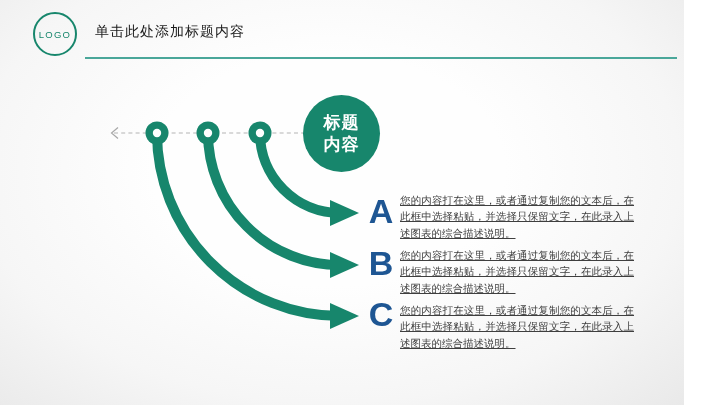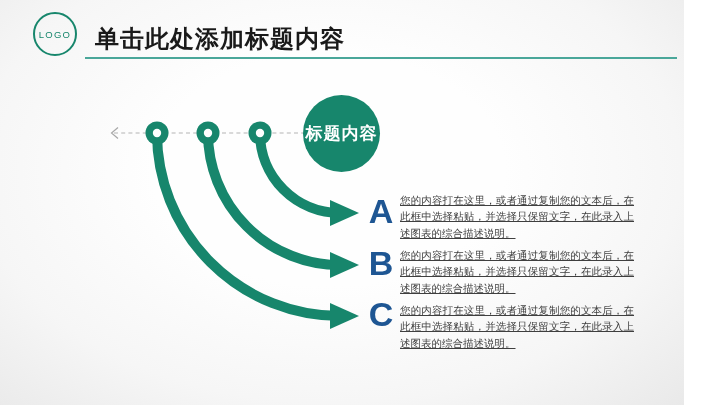--- a/index.html
+++ b/index.html
@@ -21,38 +21,38 @@
   .logo-circle{
     position:absolute;left:33px;top:12px;width:44px;height:44px;
     border:2px solid var(--green);border-radius:50%;
     display:flex;align-items:center;justify-content:center;
   }
   .logo-circle span{
     color:var(--green);font-size:9.5px;letter-spacing:1.2px;font-weight:400;
   }
   .page-title{
     position:absolute;left:95px;top:23px;
-    font-size:24px;font-weight:bold;color:var(--title-text);letter-spacing:1px;
+    font-size:14px;font-weight:normal;color:var(--title-text);letter-spacing:1px;
   }
   .title-underline{
     position:absolute;left:85px;top:57px;width:592px;height:2px;
     background:var(--line-green);
   }
   
   svg.diagram{position:absolute;left:0;top:0;width:720px;height:405px;}
   .dash{stroke:var(--dash-gray);stroke-width:1.1;stroke-dasharray:4 3.2;fill:none;}
   .chev{stroke:#a8a8a8;stroke-width:1.2;fill:none;}
   .arc{stroke:var(--green);stroke-width:10;fill:none;}
   .head{fill:var(--green);}
   .dot-outer{fill:var(--green);}
   .dot-inner{fill:#fefefe;}
   .hub{
     position:absolute;left:303px;top:95px;width:77px;height:77px;
     background:var(--green);border-radius:50%;
-    display:flex;flex-direction:row;align-items:center;justify-content:center;
+    display:flex;flex-direction:column;align-items:center;justify-content:center;
     color:#fff;font-weight:bold;font-size:17px;line-height:1.25;letter-spacing:1px;
   }
   .item-letter{
     position:absolute;left:360px;width:42px;text-align:center;
     font-size:34px;line-height:34px;font-weight:bold;color:var(--blue);
   }
   .item-letter.a{top:194px;}
   .item-letter.b{top:246px;}
   .item-letter.c{top:297px;}
   .item-desc{

